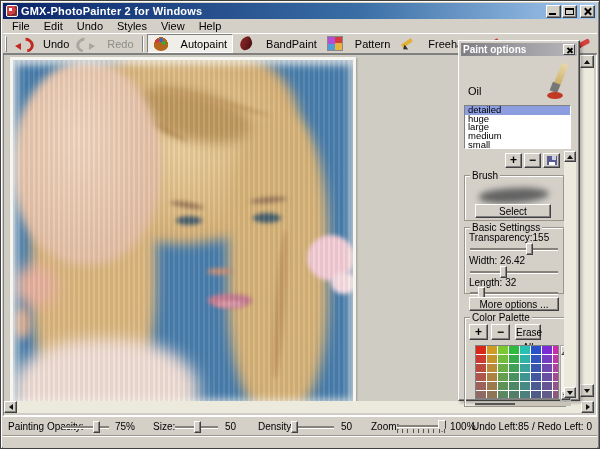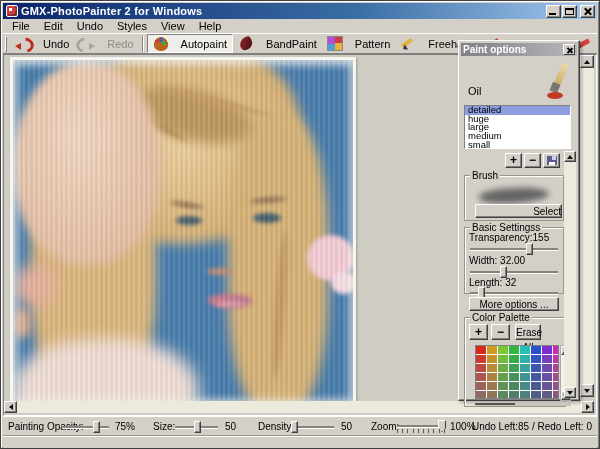--- a/index.html
+++ b/index.html
@@ -287,30 +287,30 @@
 
     <div class="smallbtn" style="left:46px;top:112px;">+</div>
     <div class="smallbtn" style="left:65px;top:112px;">−</div>
     <div class="smallbtn" style="left:84px;top:112px;">
         <span class="floppy"></span>
       </div>
 
     <div class="group" style="left:5px;top:134px;width:100px;height:46px;">
       <span class="glabel">Brush</span>
       <div id="brushstroke"></div>
-      <div class="pushbtn" style="left:10px;top:28px;width:87px;height:14px;line-height:13px;text-align:right;">Select</div>
+      <div class="pushbtn" style="left:10px;top:28px;width:76px;height:14px;line-height:13px;">Select</div>
     </div>
 
     <div class="group" style="left:5px;top:186px;width:100px;height:67px;">
       <span class="glabel">Basic Settingss</span>
       <div class="plabel" style="left:4px;top:4px;">Transparency:155</div>
       <div class="slidetrack" style="left:5px;top:20px;width:88px;">
         <div class="slidethumb" style="left:56px;"></div>
       </div>
-      <div class="plabel" style="left:4px;top:27px;">Width:  32.00</div>
+      <div class="plabel" style="left:4px;top:27px;">Width:  26.42</div>
       <div class="slidetrack" style="left:5px;top:43px;width:88px;">
         <div class="slidethumb" style="left:30px;"></div>
       </div>
       <div class="plabel" style="left:4px;top:49px;">Length: 32</div>
       <div class="slidetrack" style="left:5px;top:64px;width:88px;">
         <div class="slidethumb" style="left:8px;"></div>
       </div>
     </div>
 
     <div class="pushbtn" style="left:10px;top:256px;width:90px;height:14px;line-height:13px;">More options ...</div>

